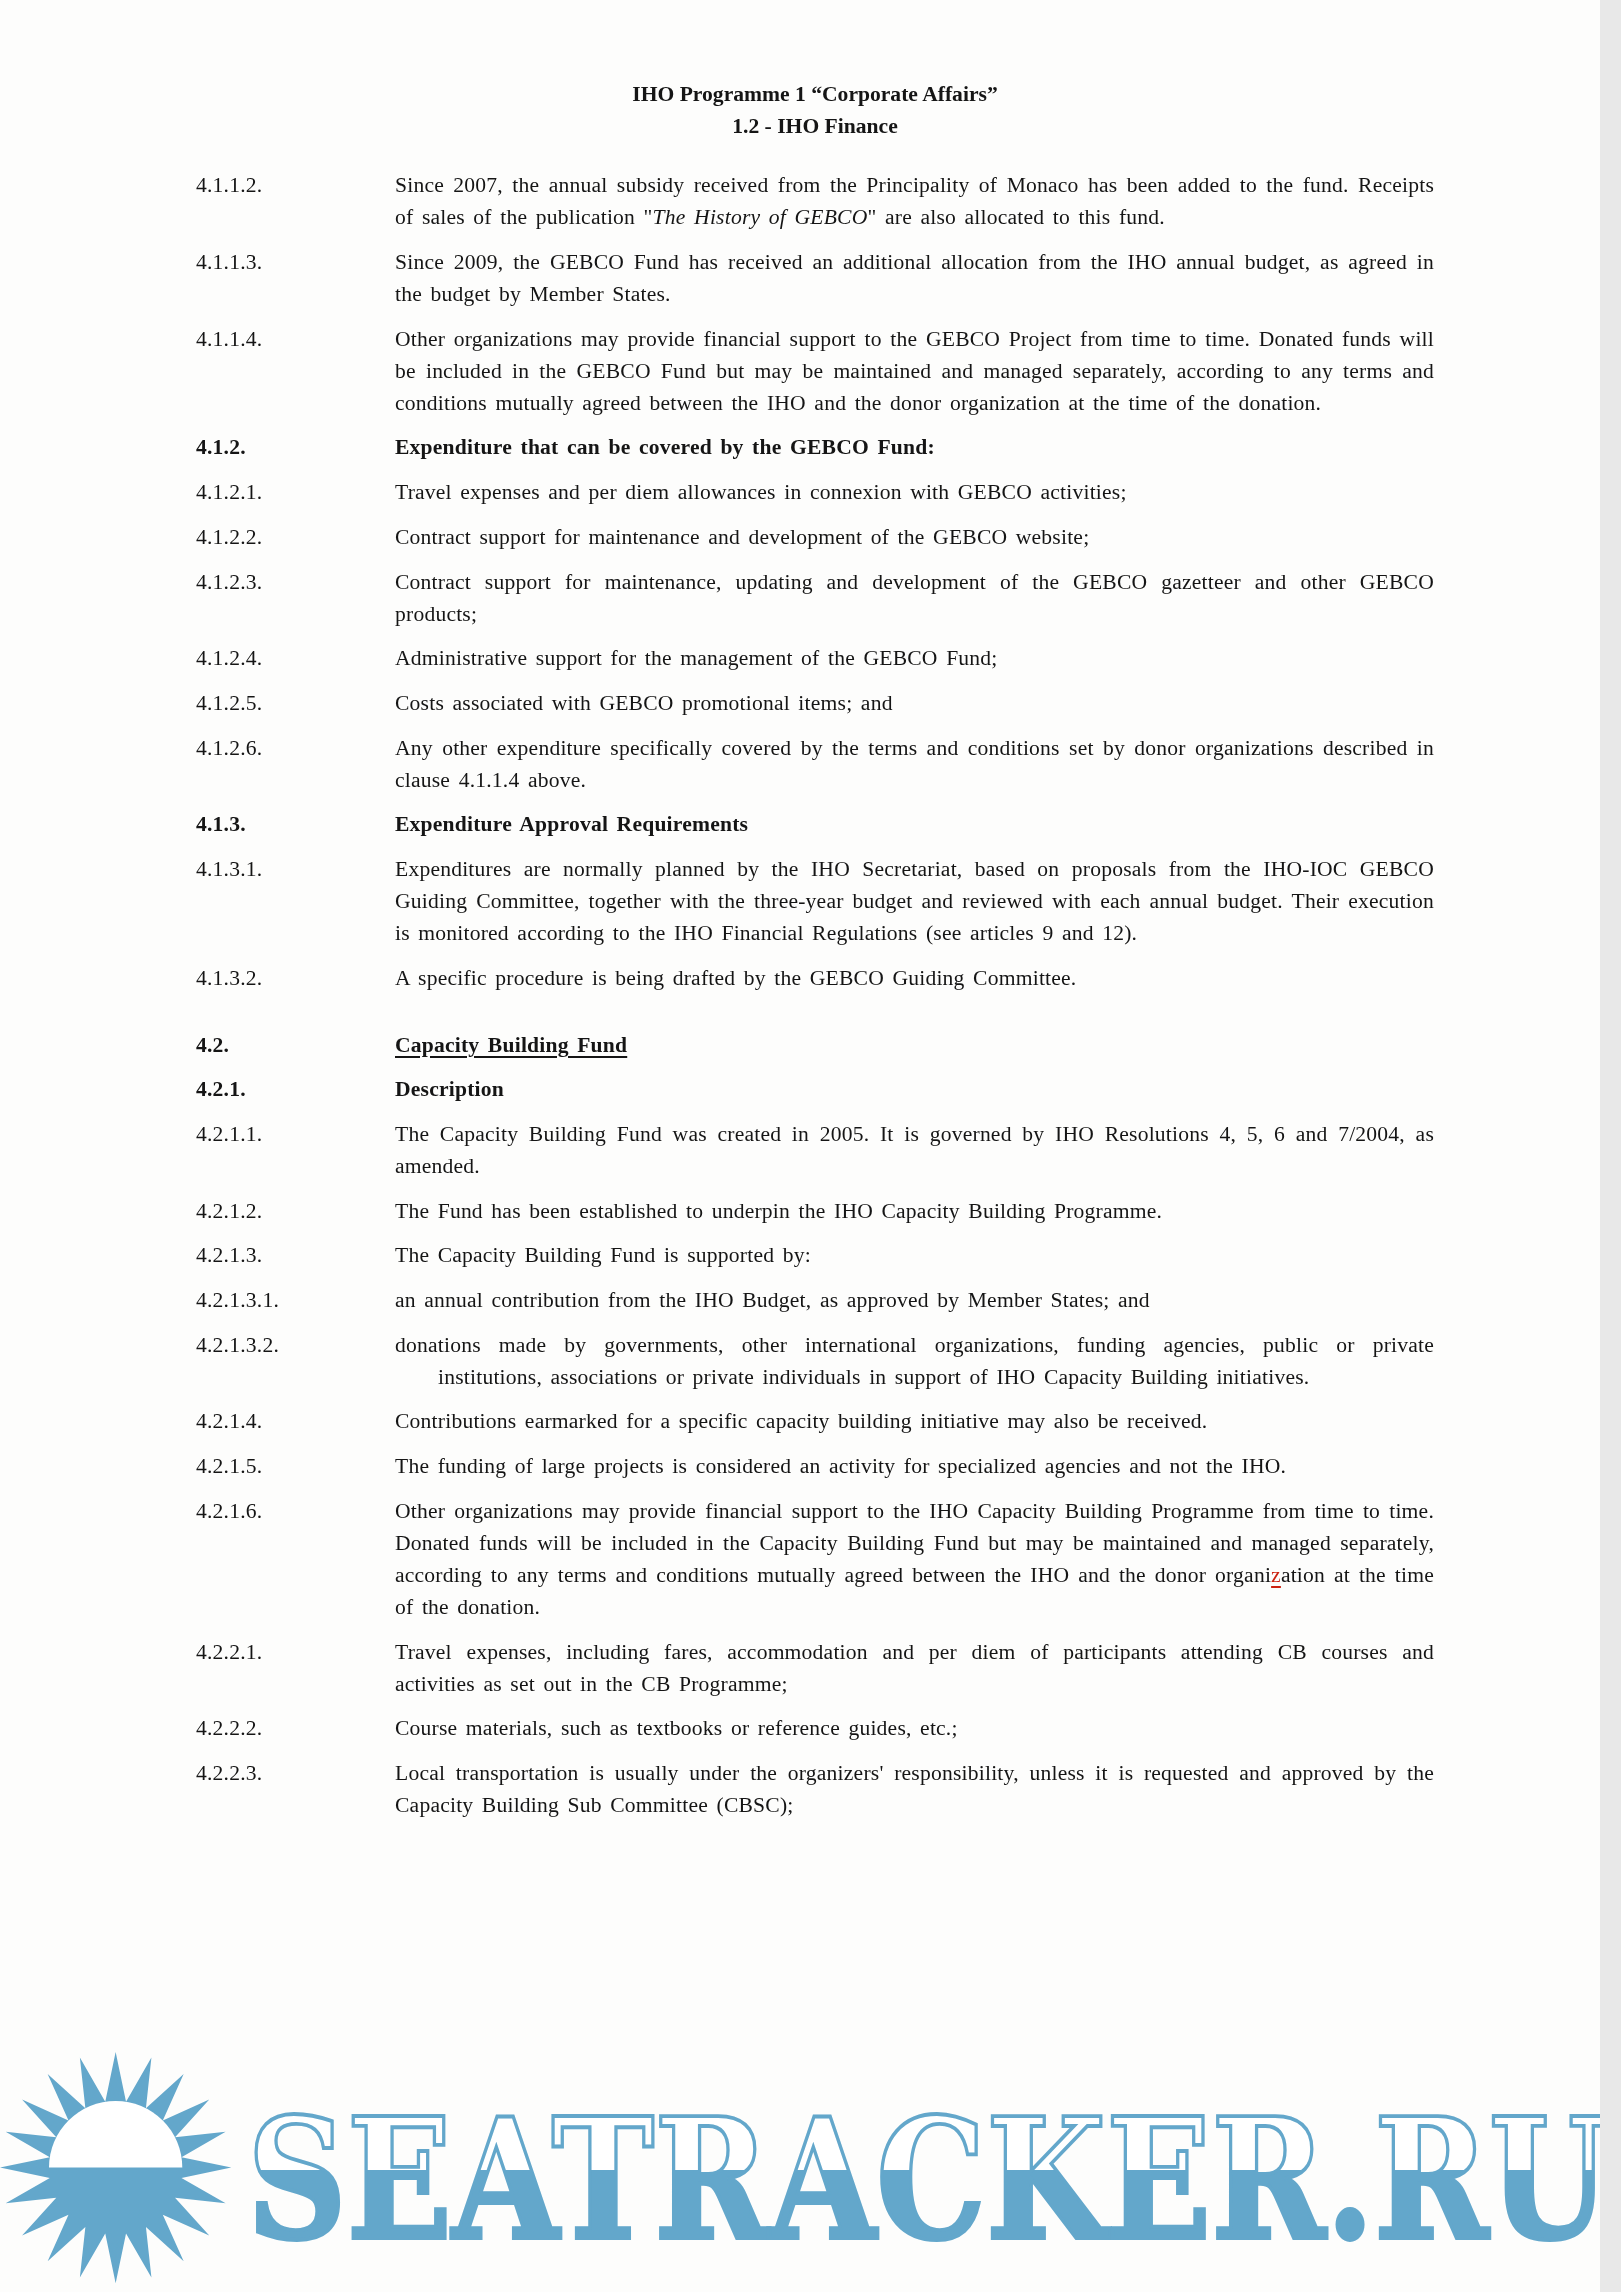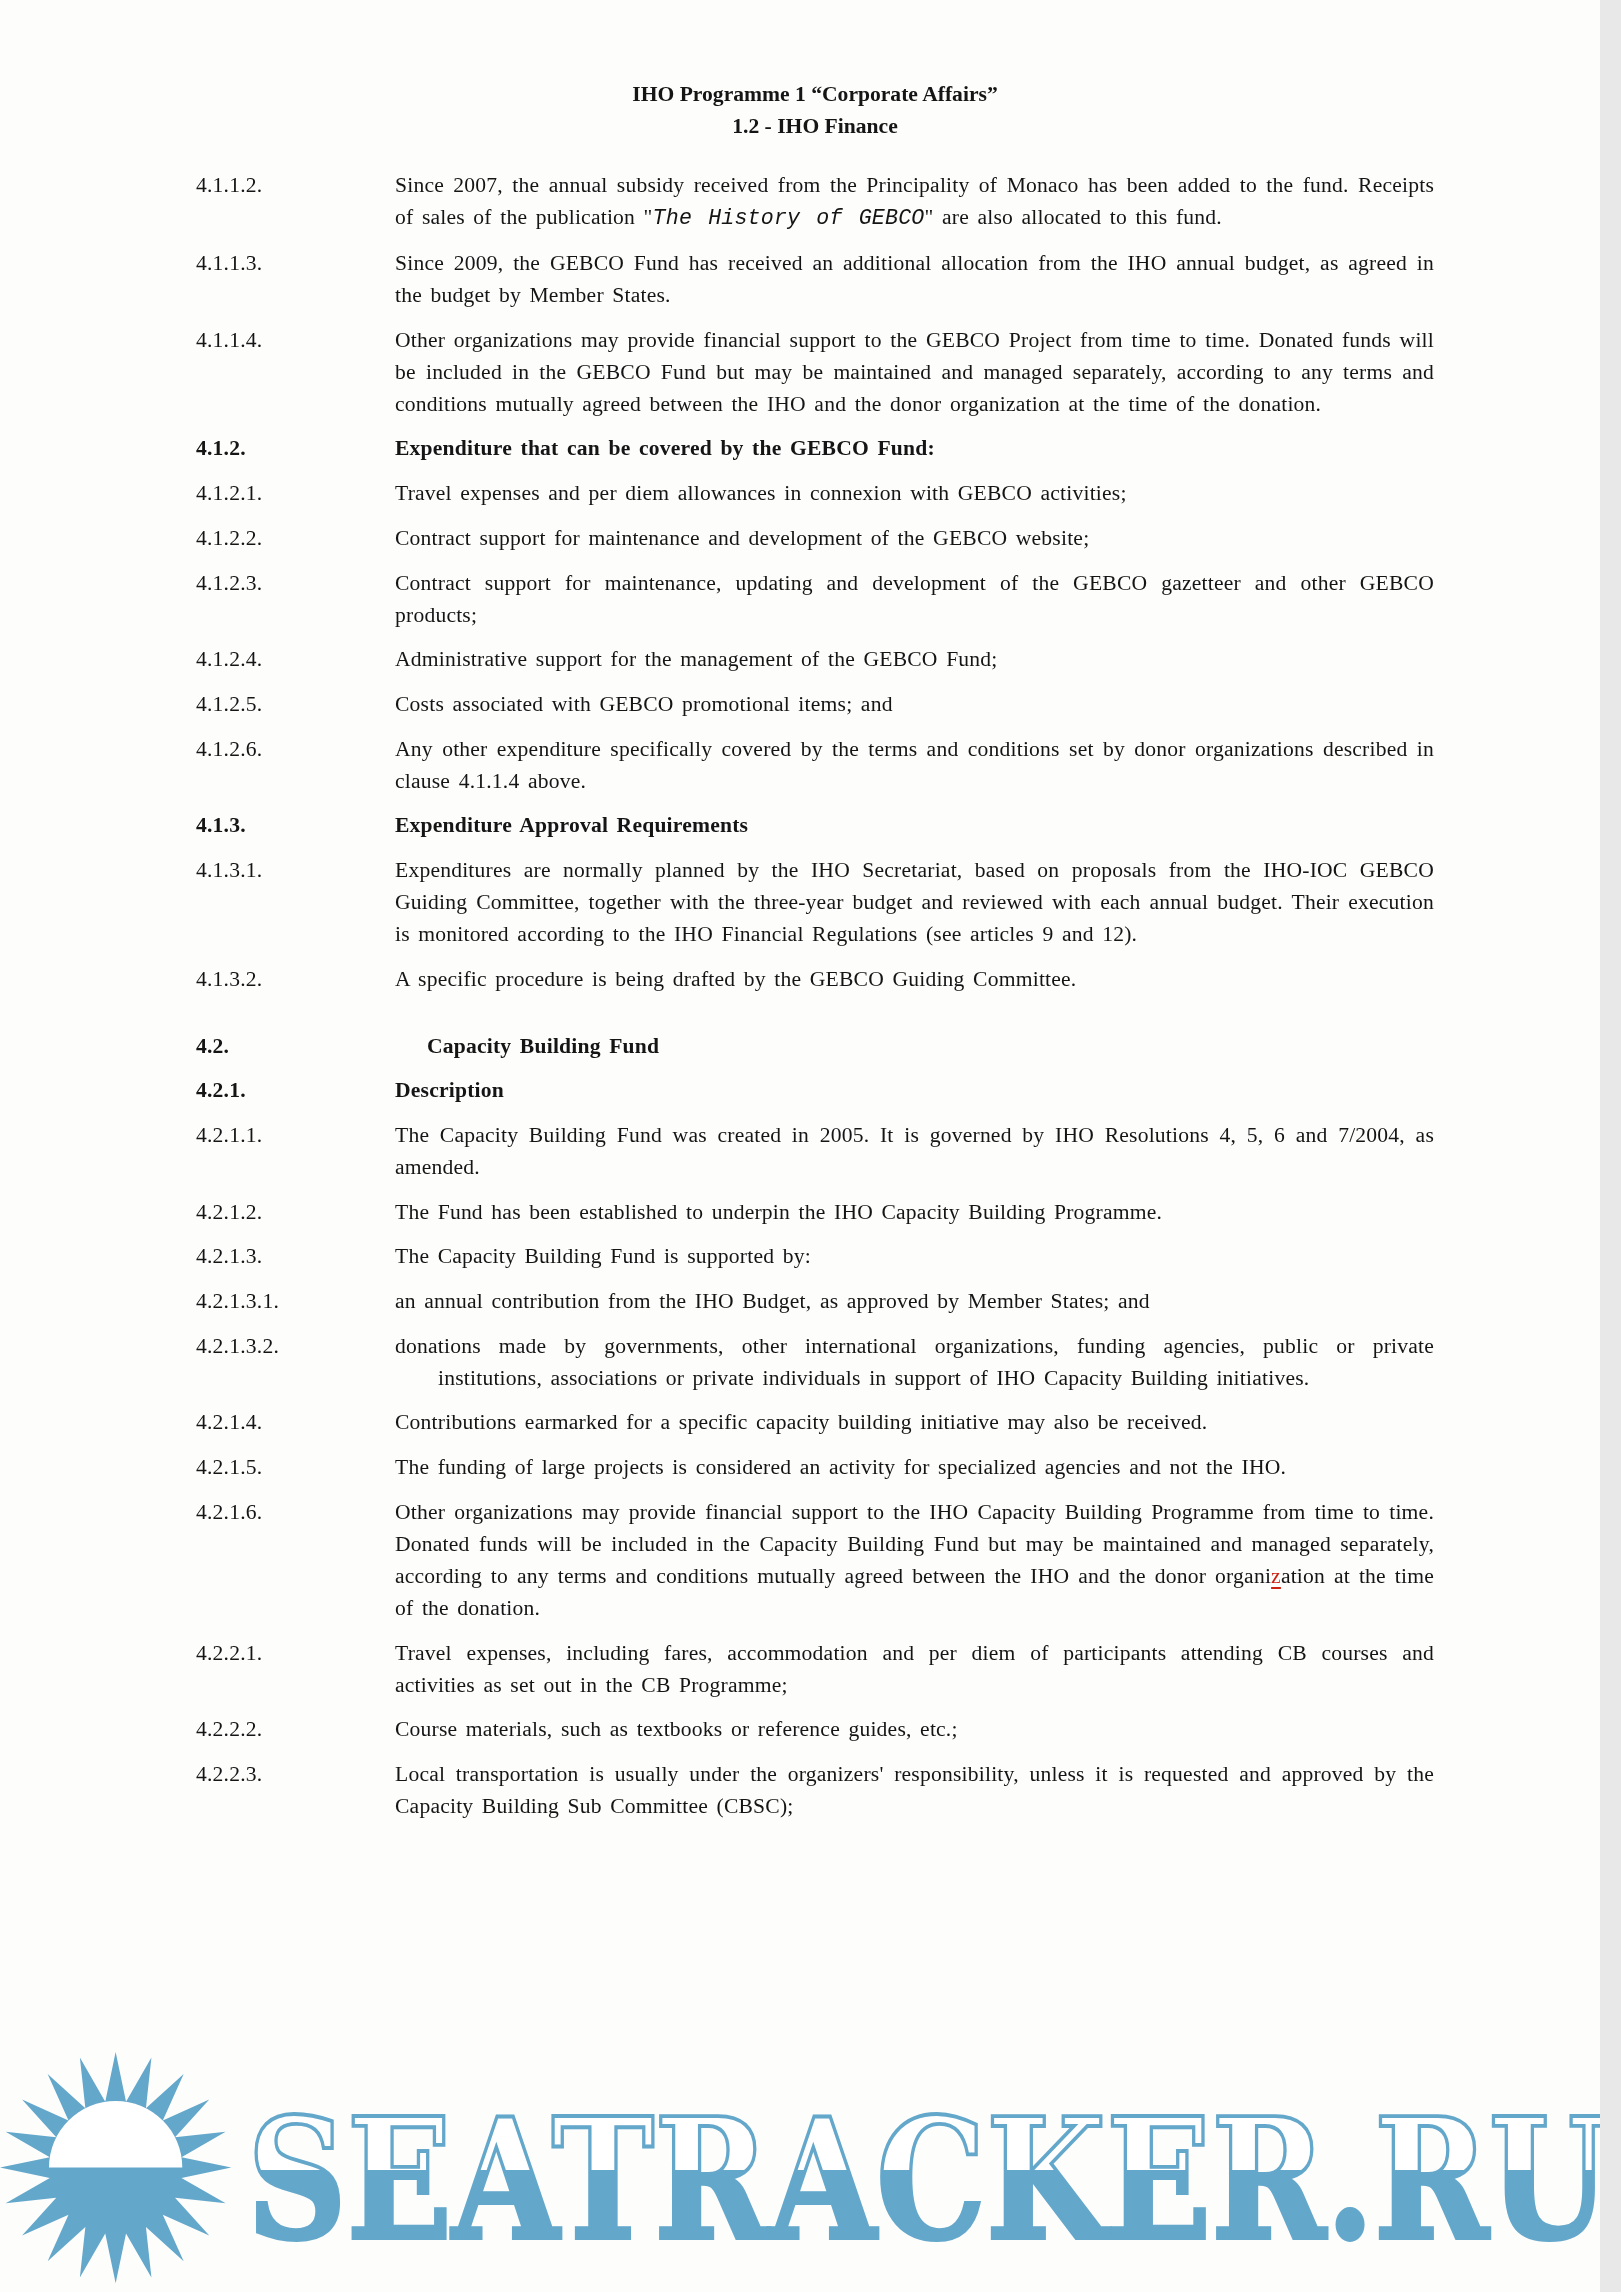--- a/index.html
+++ b/index.html
@@ -42,22 +42,22 @@
     white-space:nowrap;
   }
   .para .txt{
     flex:1 1 auto;
     text-align:justify;
     word-spacing:2.9px;
   }
   .para.heading{font-weight:bold;}
   .para.space-before{margin-top:35px;align-items:flex-end;}
   .para.hang .txt{padding-left:43px;text-indent:-43px;}
-  .txt .italic{font-style:italic;font-family:Liberation Mono, monospace;}
-  .txt .underline{text-decoration-thickness:2px;text-underline-offset:3.9px;margin-left:32px;}
+  .txt .italic{font-style:italic;}
+  .txt .underline{text-decoration:underline;text-decoration-thickness:2px;text-underline-offset:3.9px;}
   .txt .insertion{
     color:var(--ins-red);
     text-decoration:underline;
     text-decoration-thickness:2px;
     text-underline-offset:3.9px;
   }
   .wm{
     position:absolute;
     left:0;bottom:0;
     width:1621px;height:247px;

